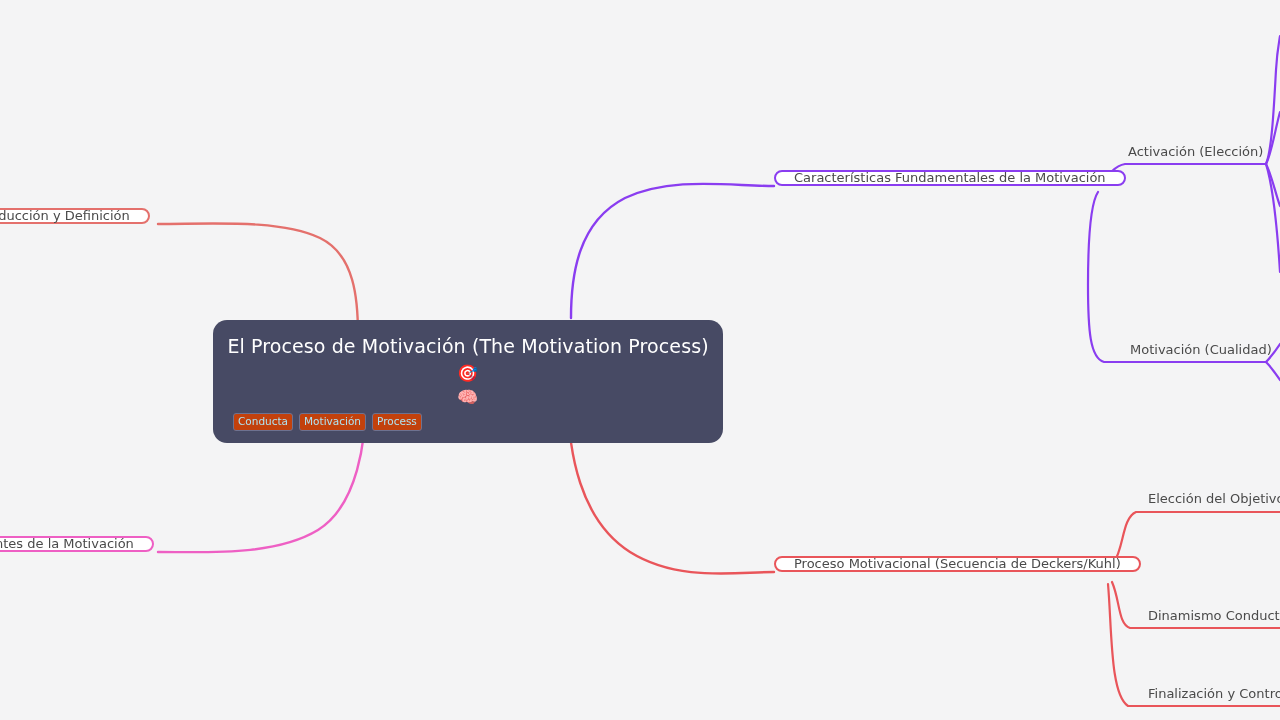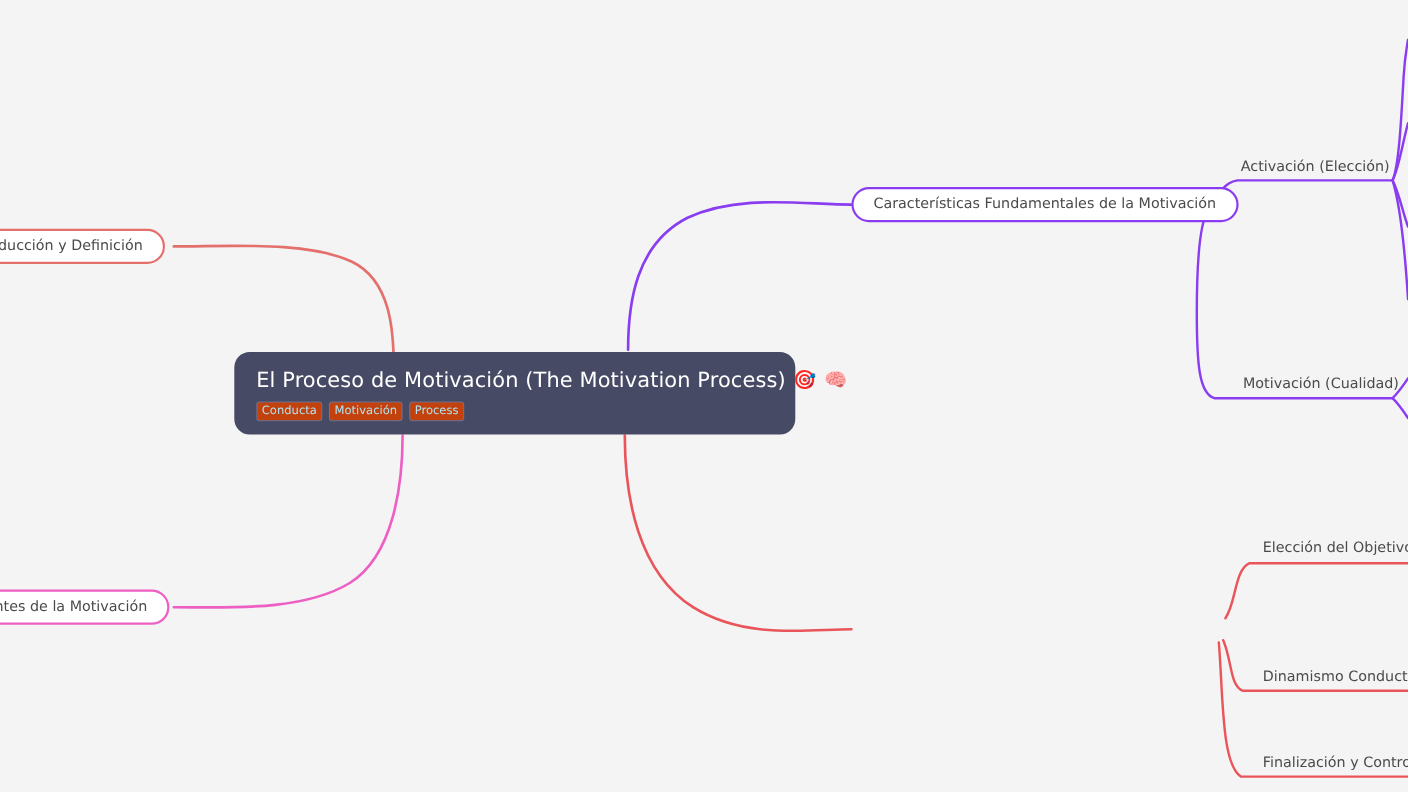--- a/index.html
+++ b/index.html
@@ -46,20 +46,21 @@
   }
   .root-title {
     color: #ffffff;
     font-size: 19px;
     line-height: 24px;
     letter-spacing: 0.1px;
     white-space: nowrap;
     display: flex;
     align-items: center;
     gap: 7px;
+    flex-direction: column;
   }
   .root-title-text { display: inline-block; }
   .root-emoji {
     font-size: 17px;
     line-height: 1;
     display: inline-block;
   }
   .root-tags {
     display: flex;
     flex-direction: row;
@@ -77,21 +78,21 @@
     padding: 1px 4px 2px 4px;
     white-space: nowrap;
   }
 
   
   .pill {
     position: absolute;
     background: #ffffff;
     border: 2px solid #cccccc;
     border-radius: 18px;
-    height: 32px;
+    height: 16px;
     display: flex;
     align-items: center;
     justify-content: center;
     padding: 0 18px;
     white-space: nowrap;
     color: #4a4a4a;
     font-size: 13px;
     line-height: 32px;
   }
   .pill.purple { border-color: #8a3df0; }
@@ -156,20 +157,23 @@
   </div>
 
   <div class="pill pink" style="left:-48px; top:536px;">
     <span>Fuentes de la Motivación</span>
   </div>
 
   <div class="pill purple" style="left:774px; top:170px;">
     <span>Características Fundamentales de la Motivación</span>
   </div>
 
+  <div class="pill red" style="left:774px; top:556px;">
+    <span>Proceso Motivacional (Secuencia de Deckers/Kuhl)</span>
+  </div>
 
   <div class="leaf" style="left:1128px; top:143px;">
     <span>Activación (Elección)</span>
   </div>
 
   <div class="leaf" style="left:1130px; top:341px;">
     <span>Motivación (Cualidad)</span>
   </div>
 
   <div class="leaf" style="left:1148px; top:490px;">

